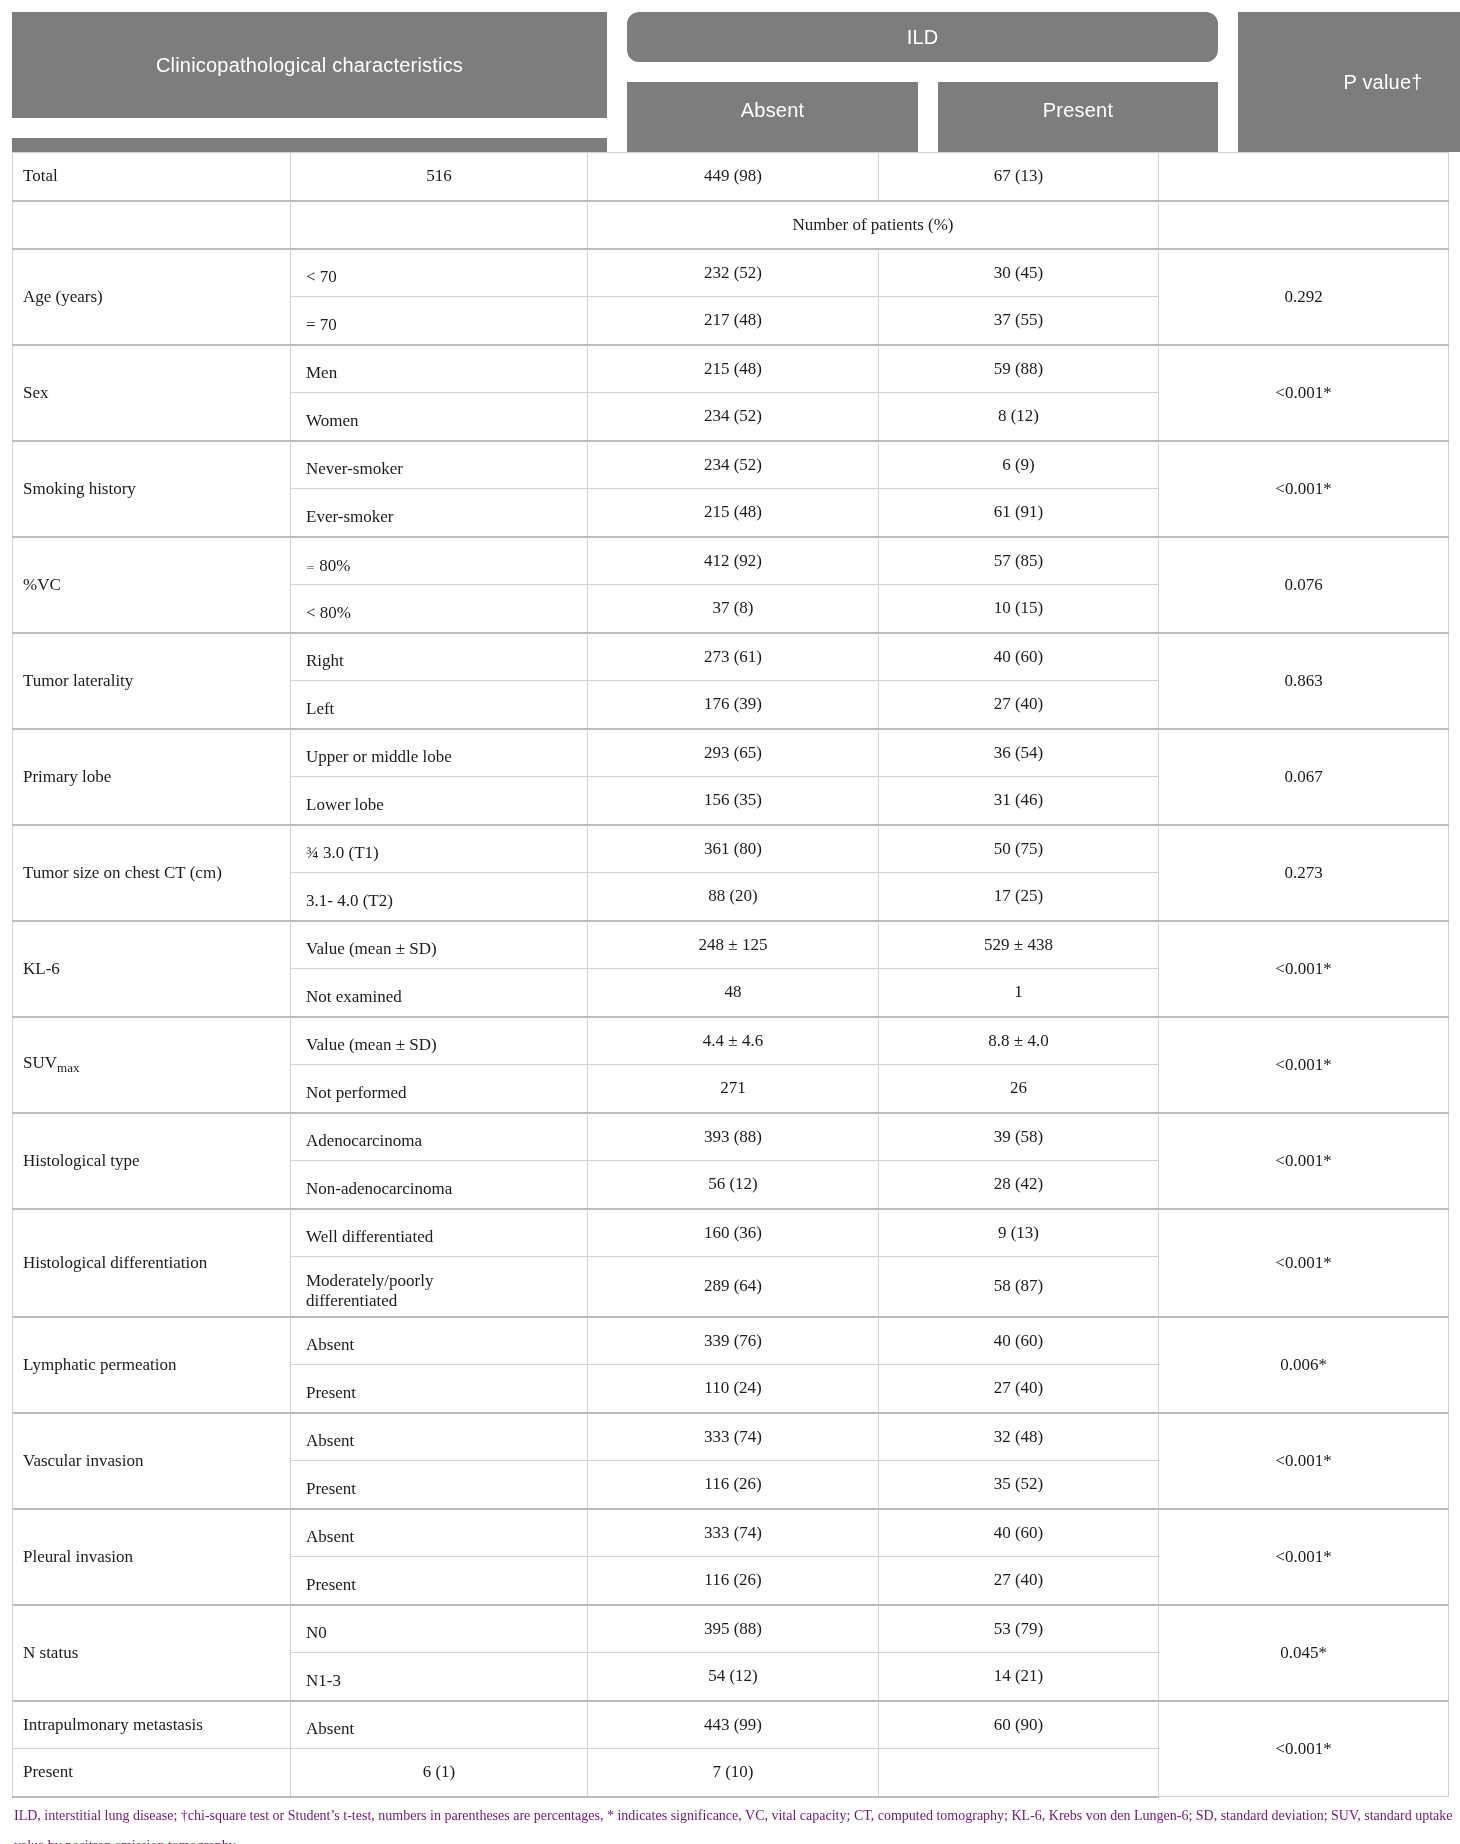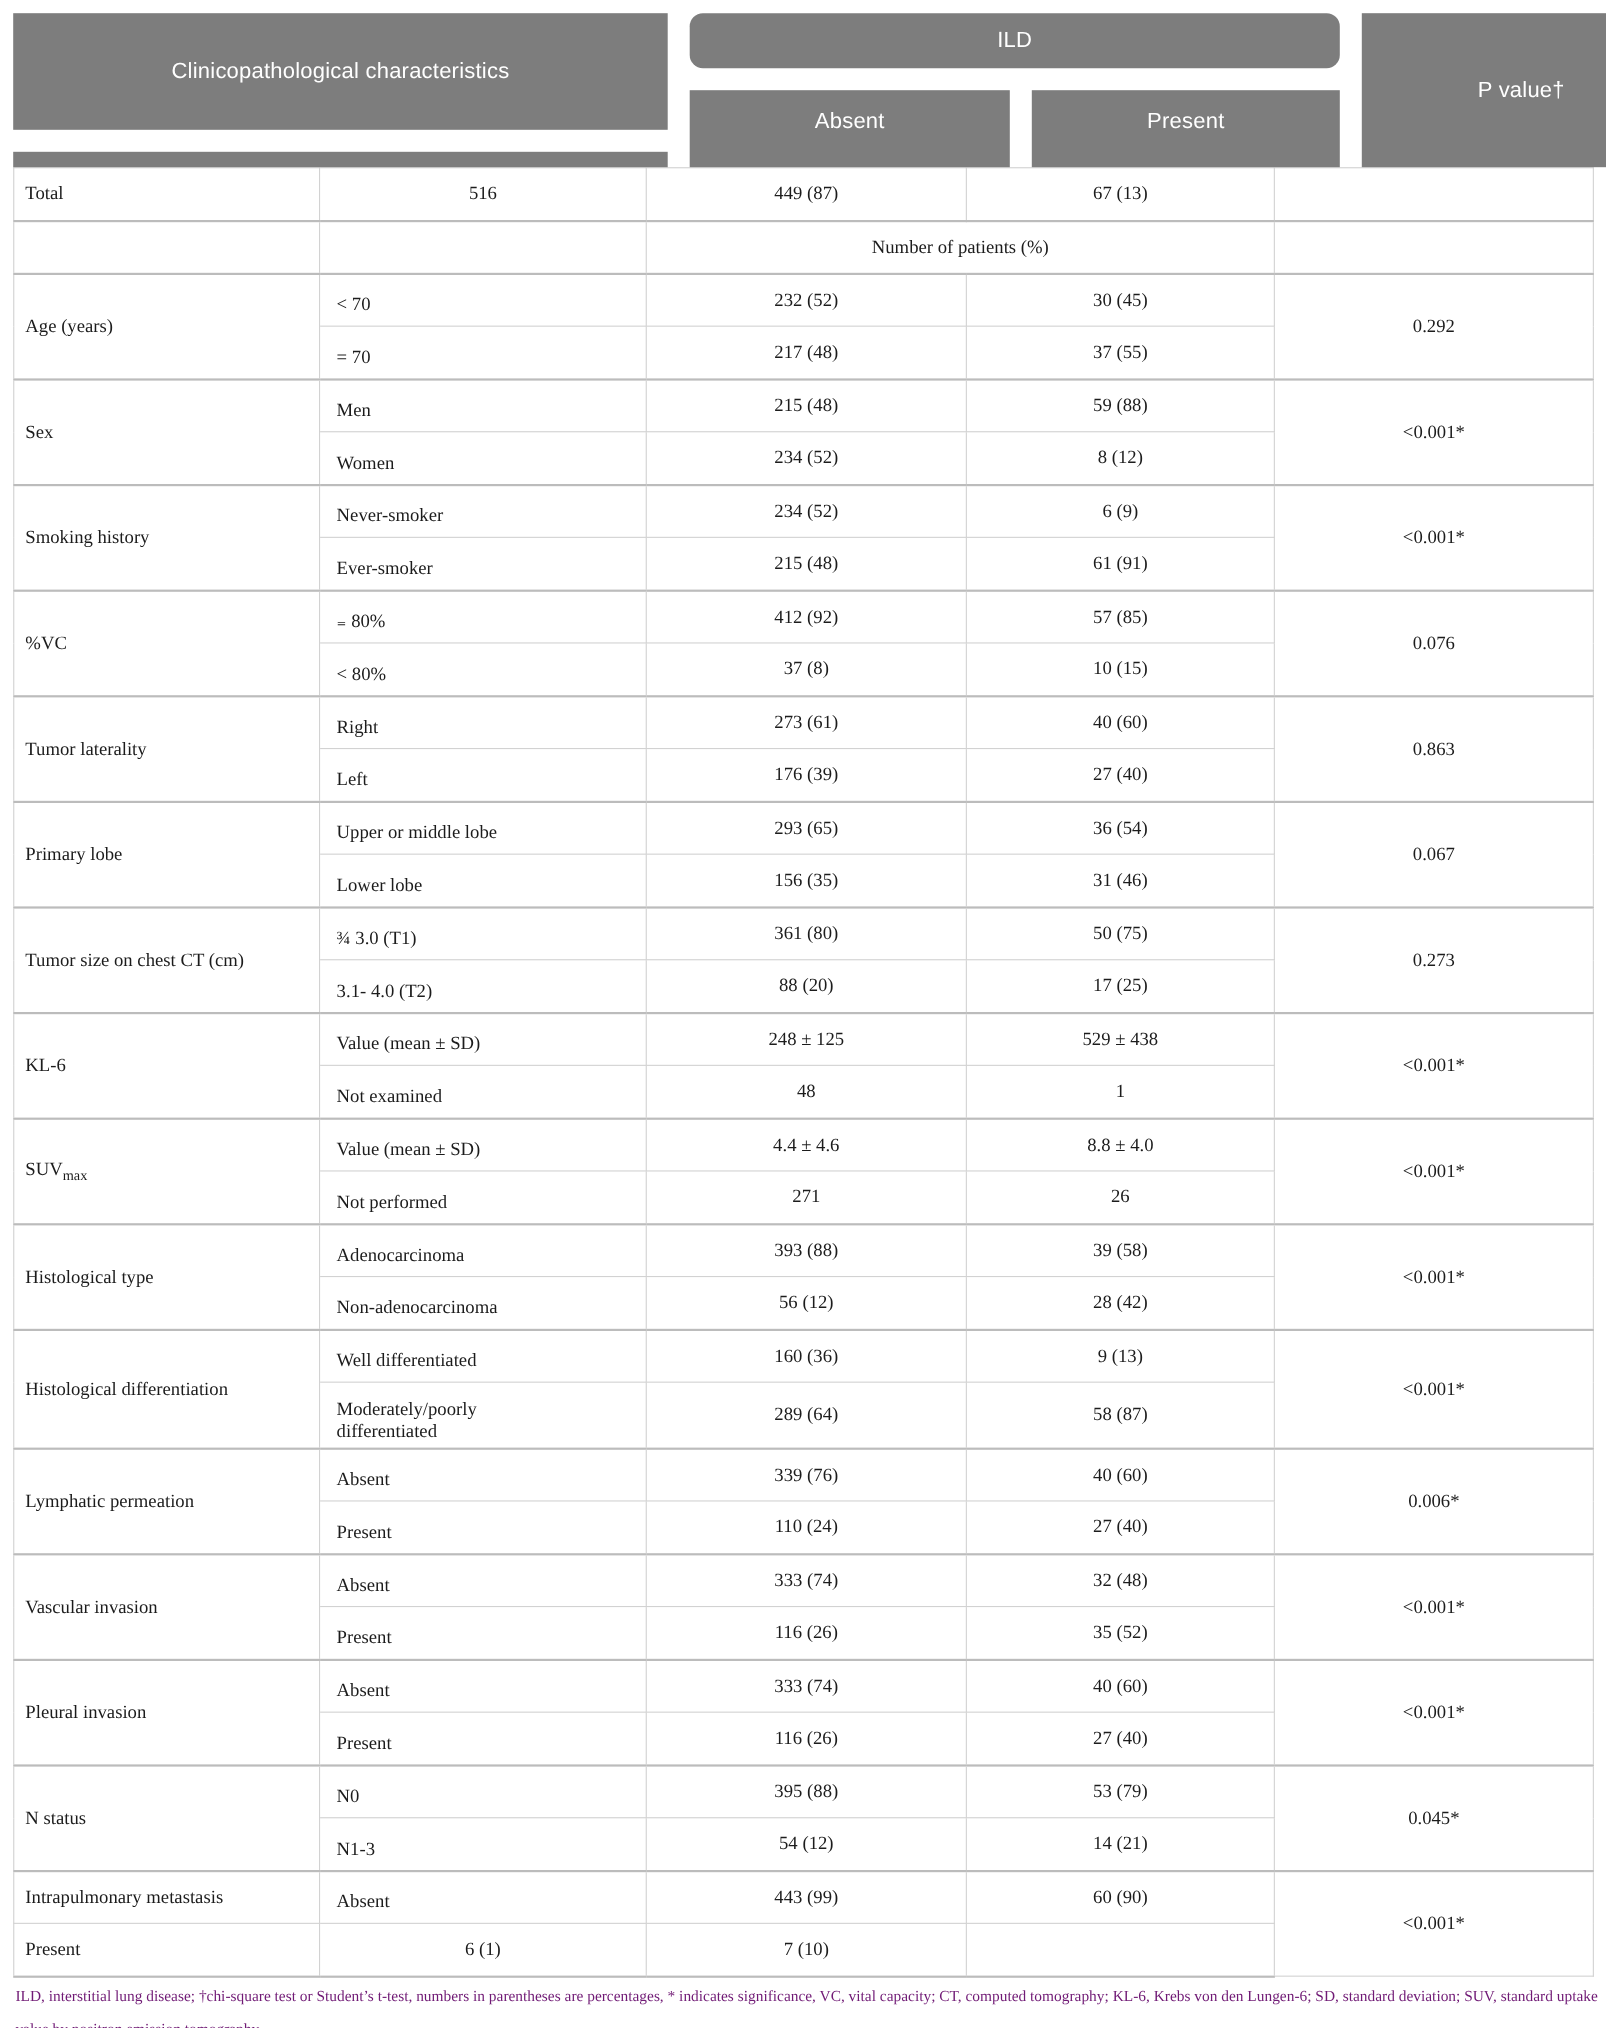--- a/index.html
+++ b/index.html
@@ -94,21 +94,21 @@
       <col style="width:278px">
         <col style="width:297px">
         <col style="width:291px">
       <col style="width:280px">
         <col style="width:290px">
     </colgroup>
     <tbody id="table-body">
       <tr>
         <td class="lbl">Total</td>
         <td class="num">516</td>
-        <td class="num">449 (87)</td>
+        <td class="num">449 (98)</td>
         <td class="num">67 (13)</td>
         <td class="pval"></td>
       </tr>
       <tr class="group-top">
         <td class="lbl"></td>
         <td class="sub"></td>
         <td class="num" colspan="2">Number of patients (%)</td>
         <td class="pval"></td>
       </tr>
 

